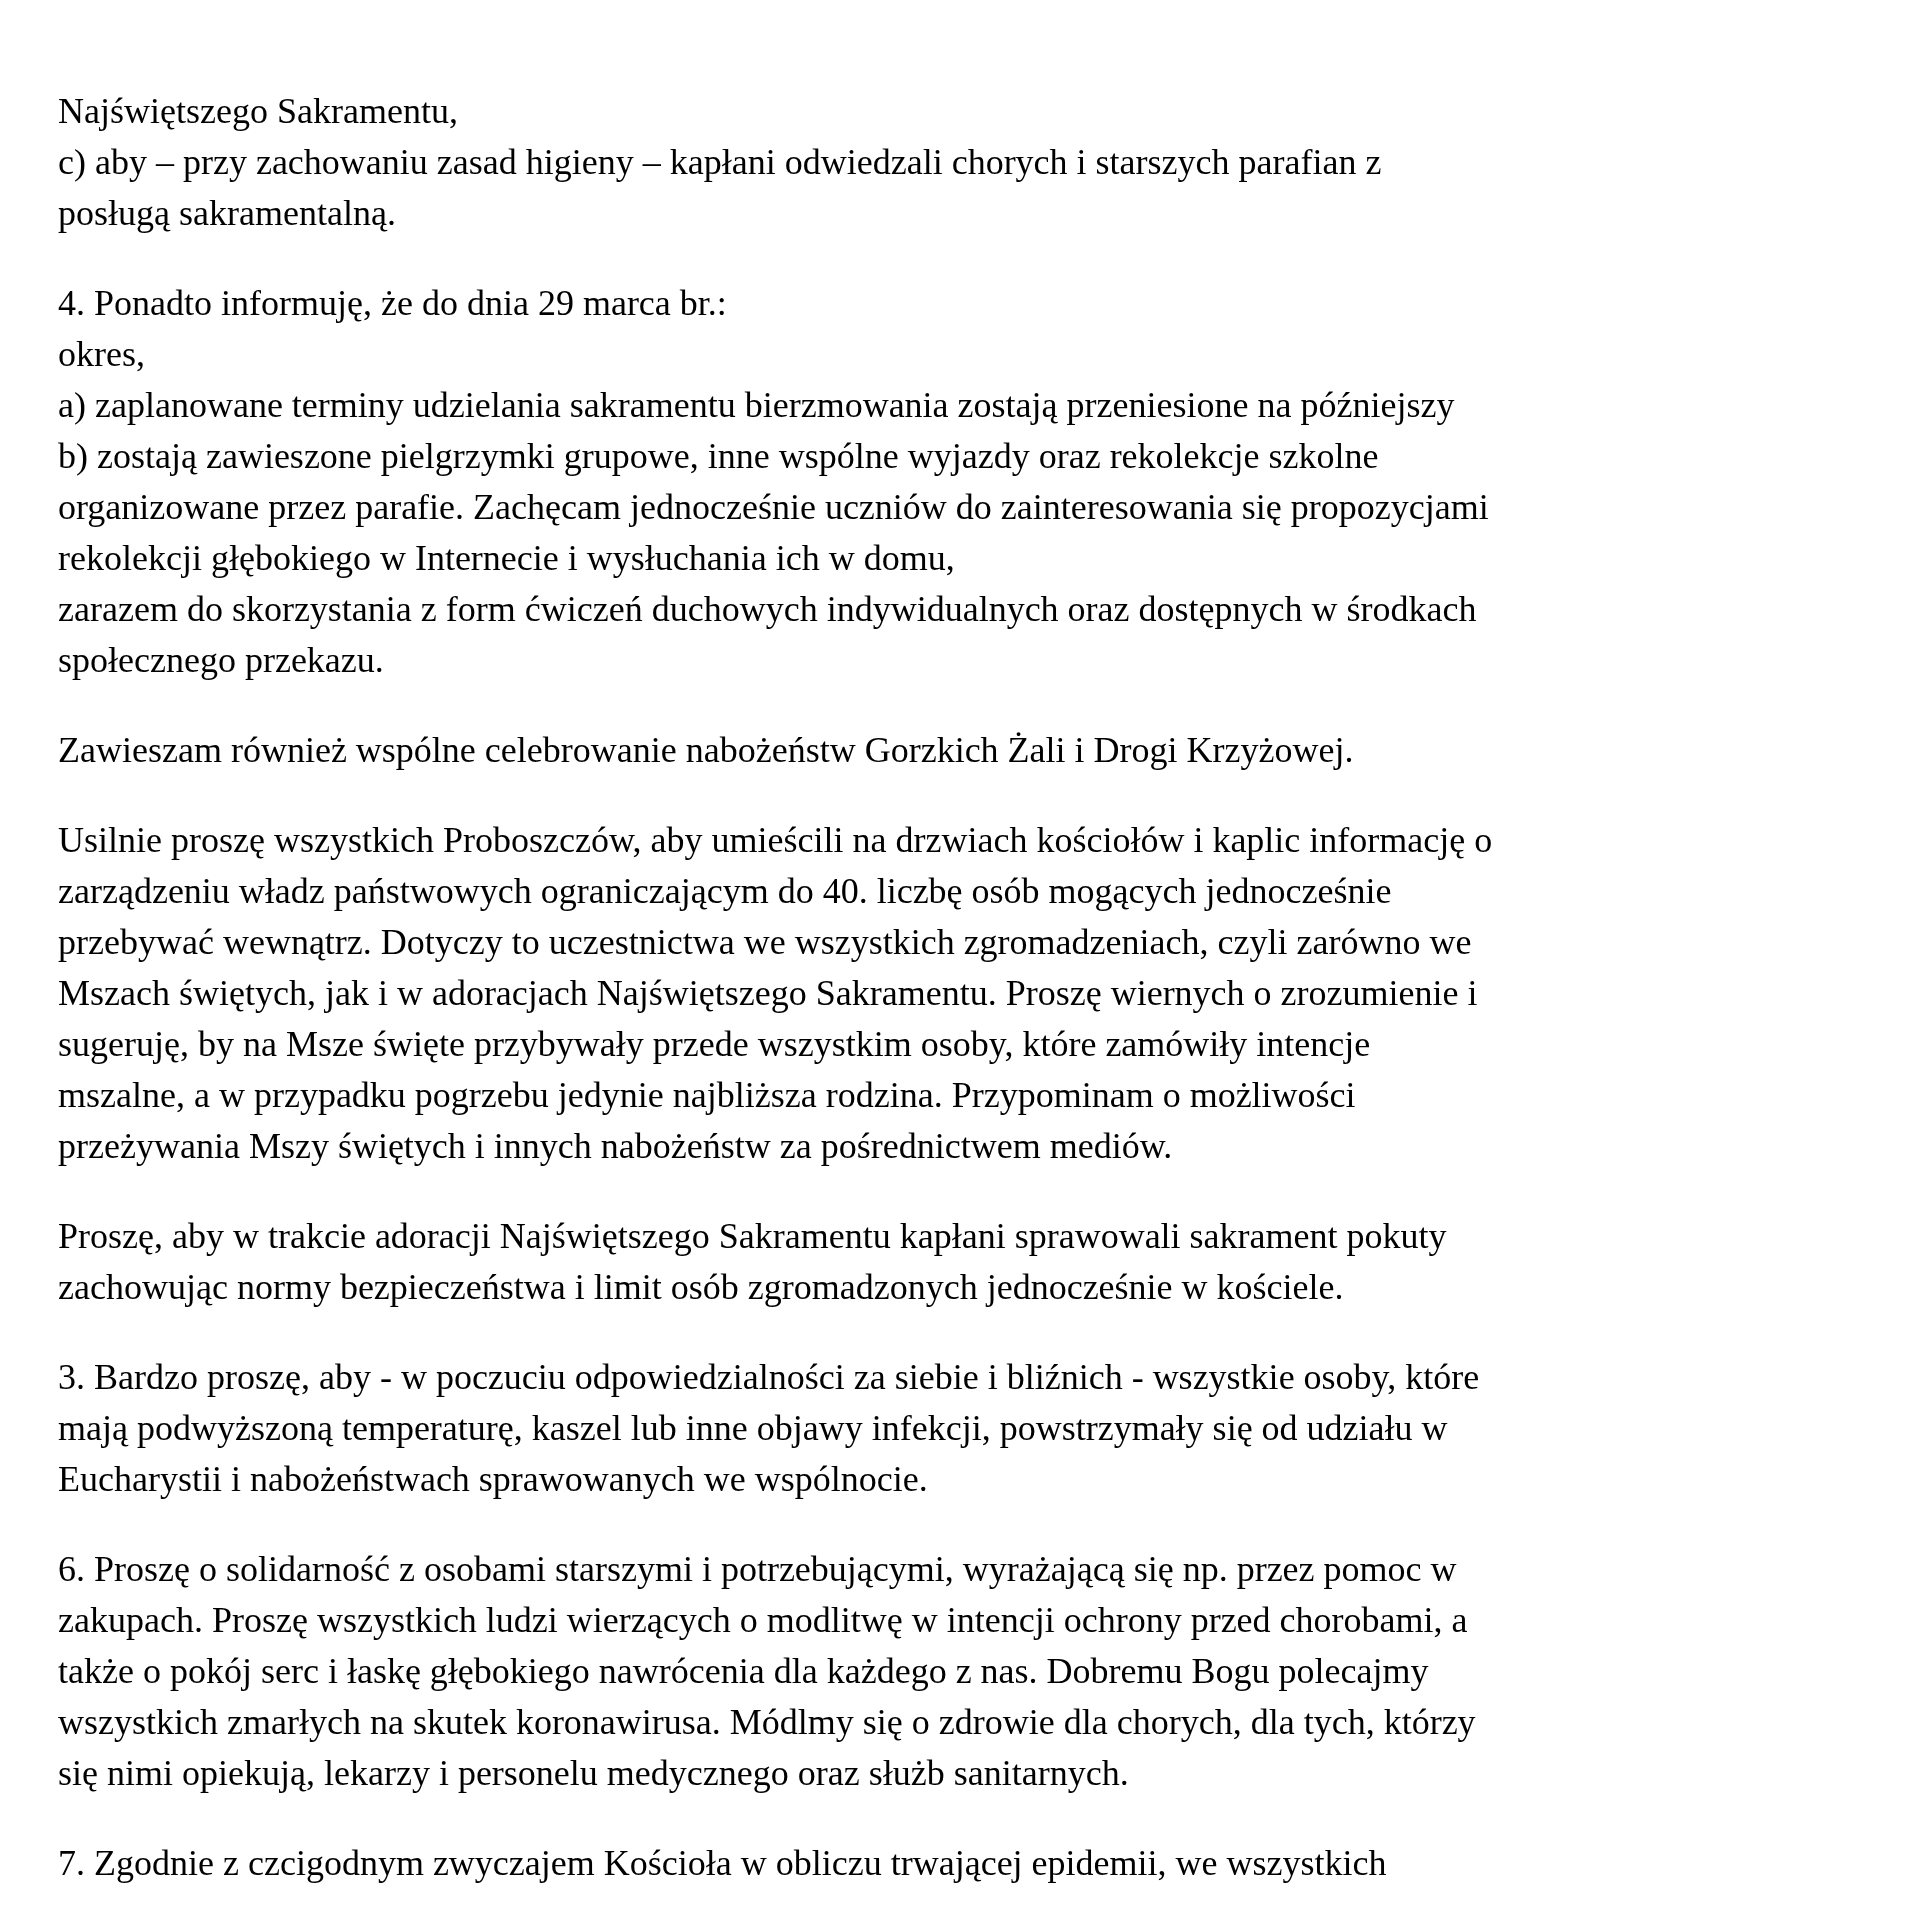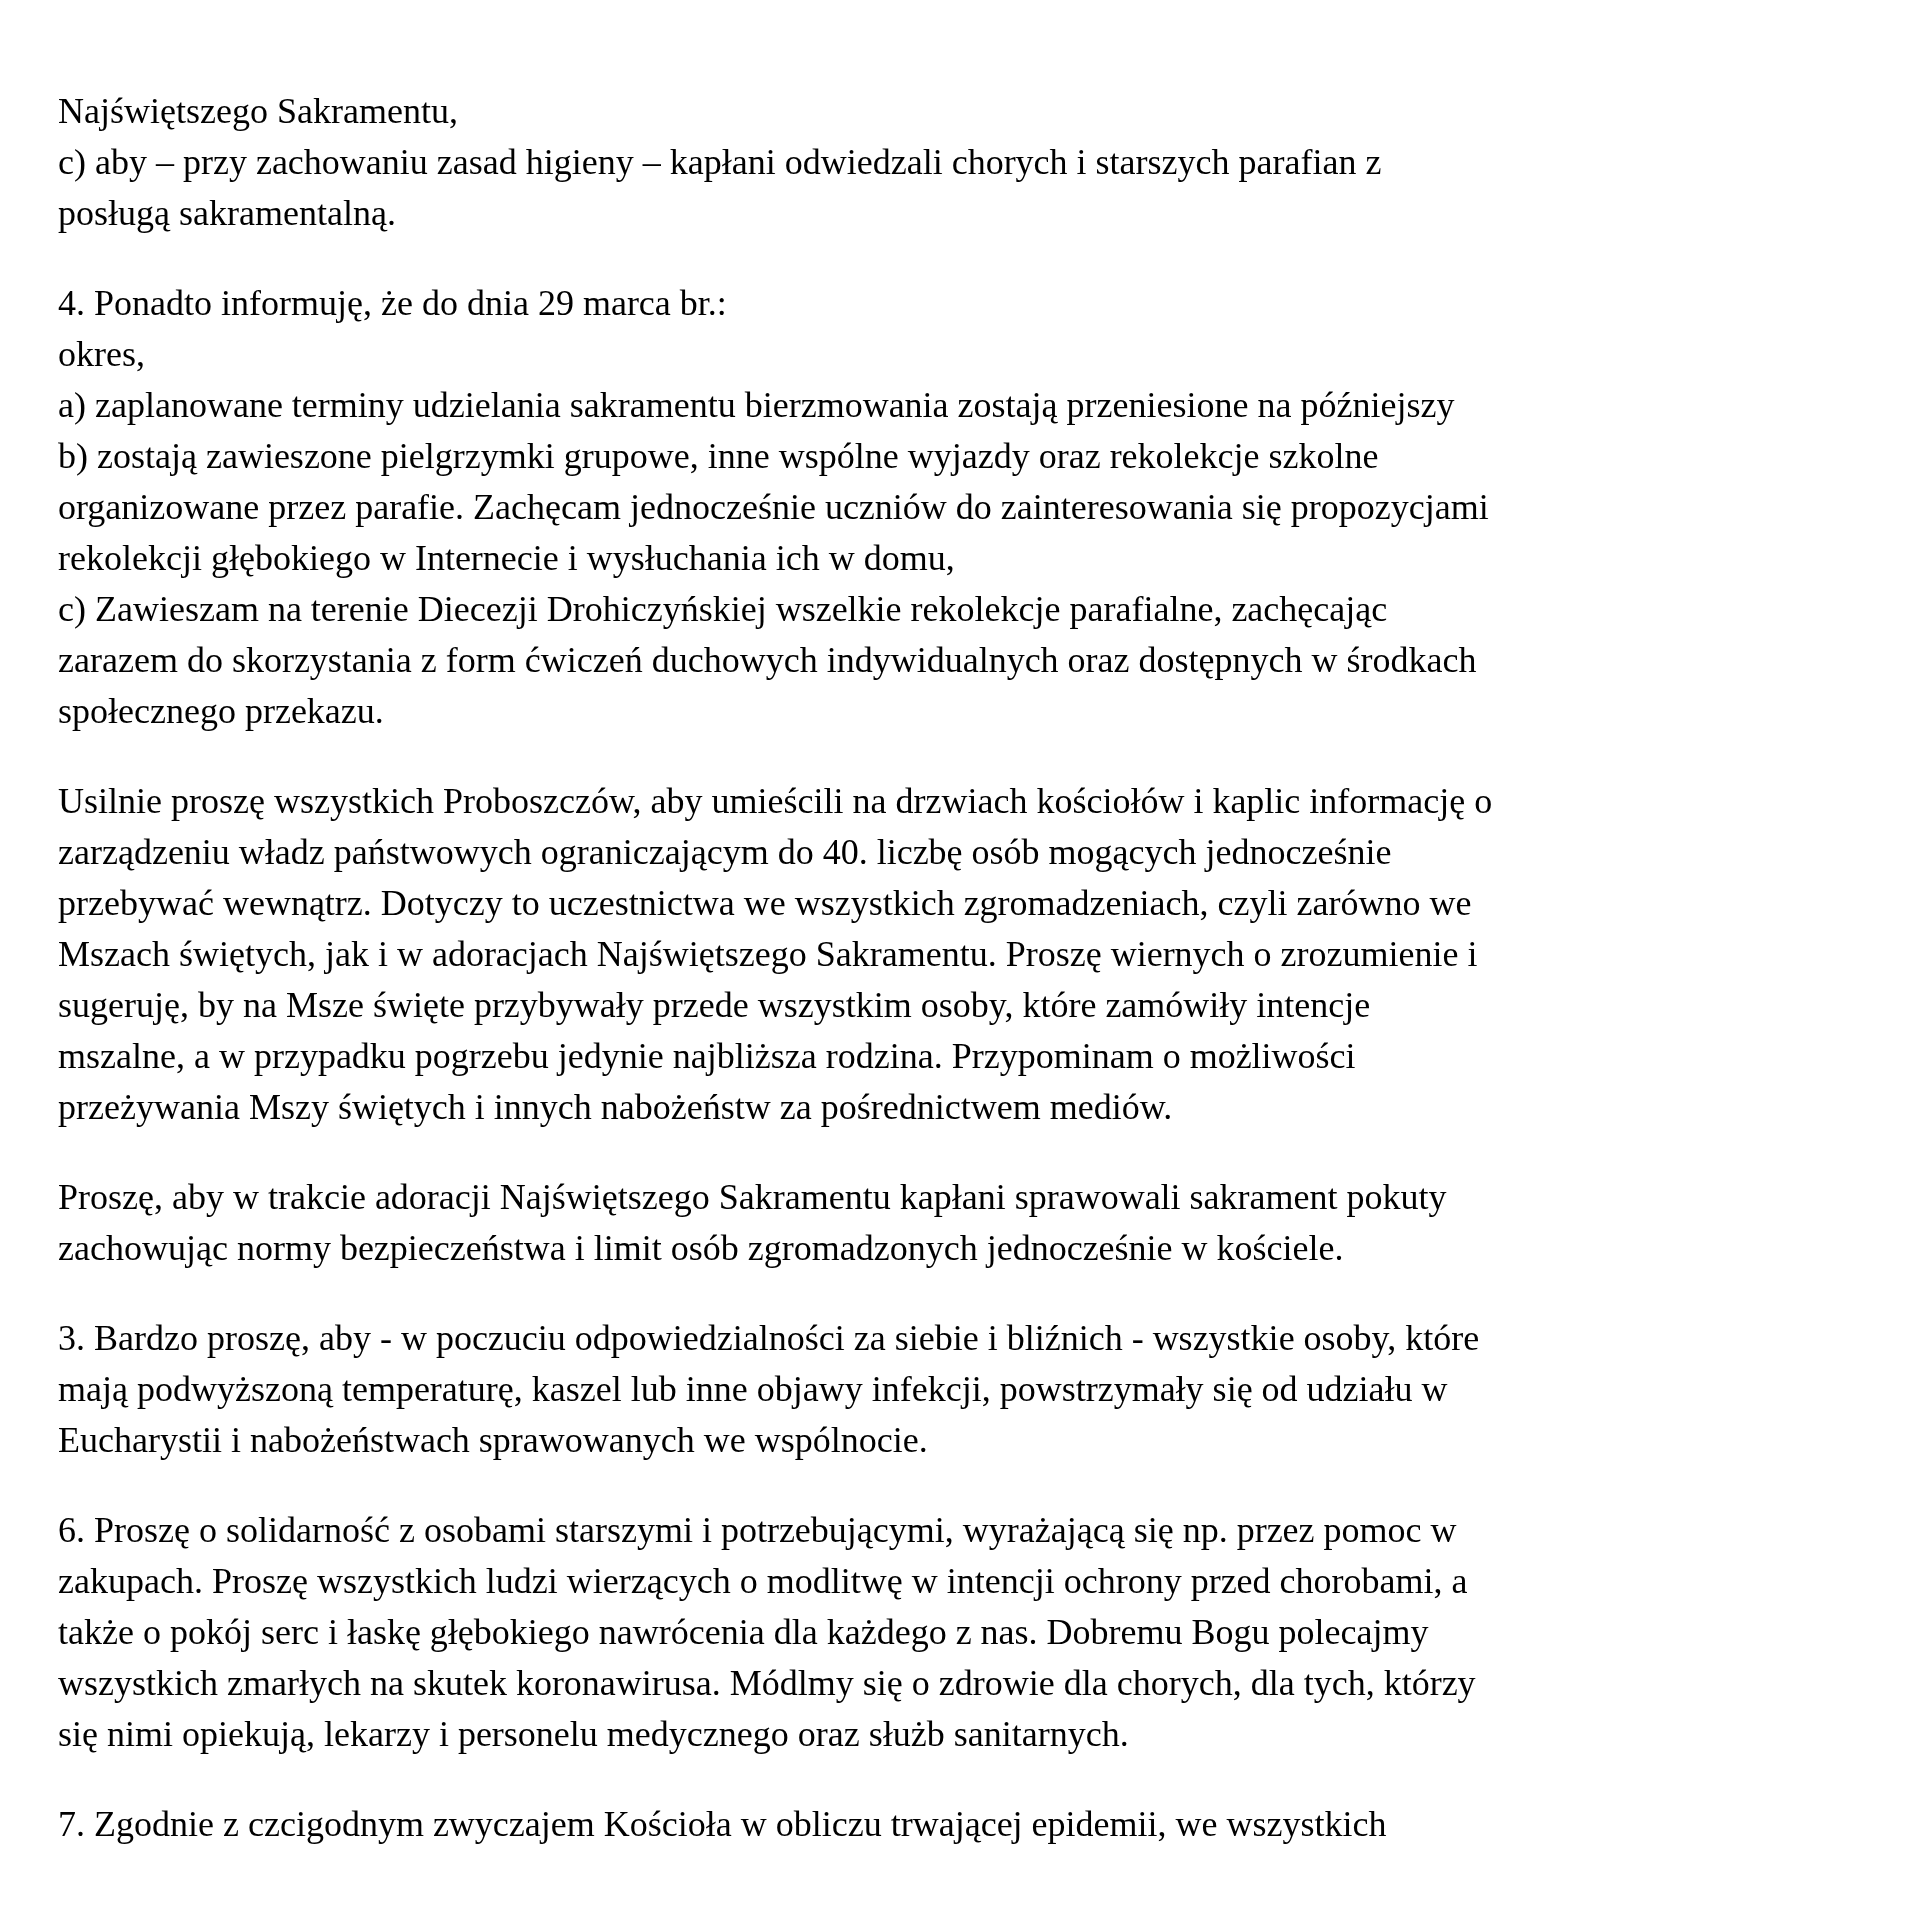--- a/index.html
+++ b/index.html
@@ -42,25 +42,27 @@
     <span class="line">posługą sakramentalną.</span>
   </p>
 
   <p class="para">
     <span class="line">4. Ponadto informuję, że do dnia 29 marca br.:</span>
     <span class="line">okres,</span>
     <span class="line">a) zaplanowane terminy udzielania sakramentu bierzmowania zostają przeniesione na późniejszy</span>
     <span class="line">b) zostają zawieszone pielgrzymki grupowe, inne wspólne wyjazdy oraz rekolekcje szkolne</span>
     <span class="line">organizowane przez parafie. Zachęcam jednocześnie uczniów do zainteresowania się propozycjami</span>
     <span class="line">rekolekcji głębokiego w Internecie i wysłuchania ich w domu,</span>
-    <span class="line">c) Zawieszam na terenie Diecezji Drohiczyńskiej wszelkie rekolekcje parafialne, zachęcając</span>
     <span class="line">zarazem do skorzystania z form ćwiczeń duchowych indywidualnych oraz dostępnych w środkach</span>
     <span class="line">społecznego przekazu.</span>
   </p>
 
+  <p class="para">
+    <span class="line">Zawieszam również wspólne celebrowanie nabożeństw Gorzkich Żali i Drogi Krzyżowej.</span>
+  </p>
 
   <p class="para">
     <span class="line">Usilnie proszę wszystkich Proboszczów, aby umieścili na drzwiach kościołów i kaplic informację o</span>
     <span class="line">zarządzeniu władz państwowych ograniczającym do 40. liczbę osób mogących jednocześnie</span>
     <span class="line">przebywać wewnątrz. Dotyczy to uczestnictwa we wszystkich zgromadzeniach, czyli zarówno we</span>
     <span class="line">Mszach świętych, jak i w adoracjach Najświętszego Sakramentu. Proszę wiernych o zrozumienie i</span>
     <span class="line">sugeruję, by na Msze święte przybywały przede wszystkim osoby, które zamówiły intencje</span>
     <span class="line">mszalne, a w przypadku pogrzebu jedynie najbliższa rodzina. Przypominam o możliwości</span>
     <span class="line">przeżywania Mszy świętych i innych nabożeństw za pośrednictwem mediów.</span>
   </p>

